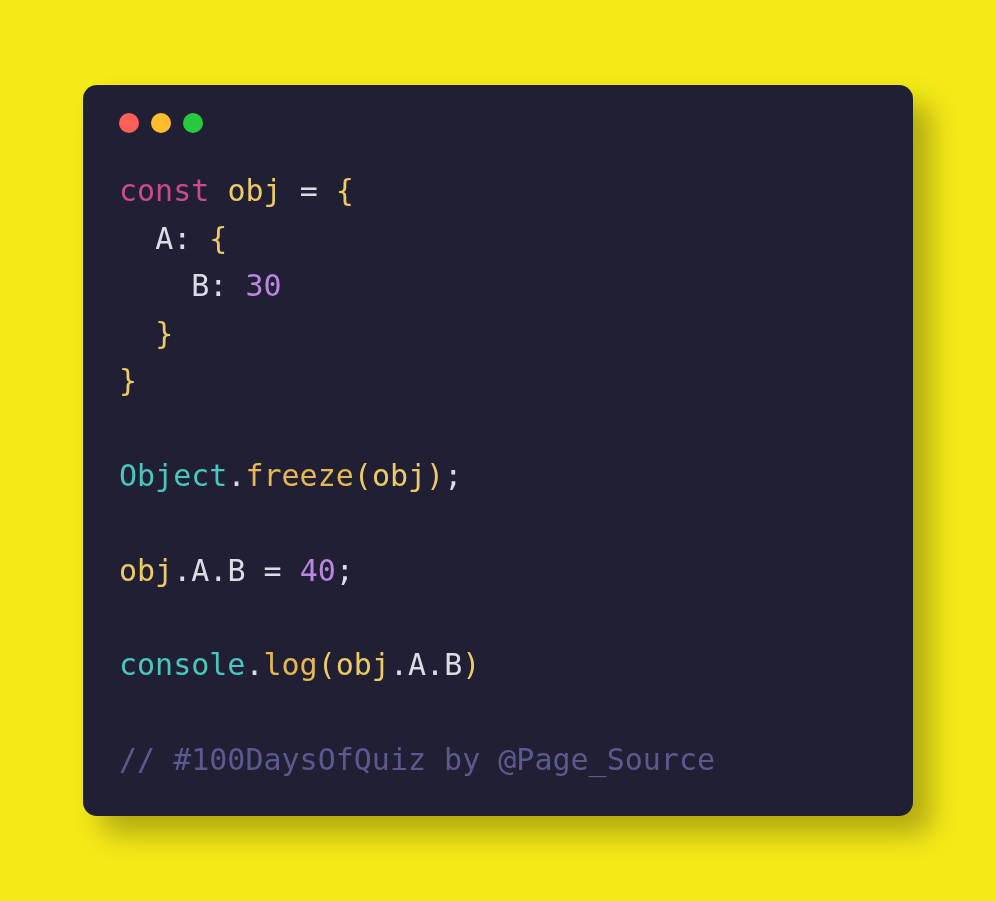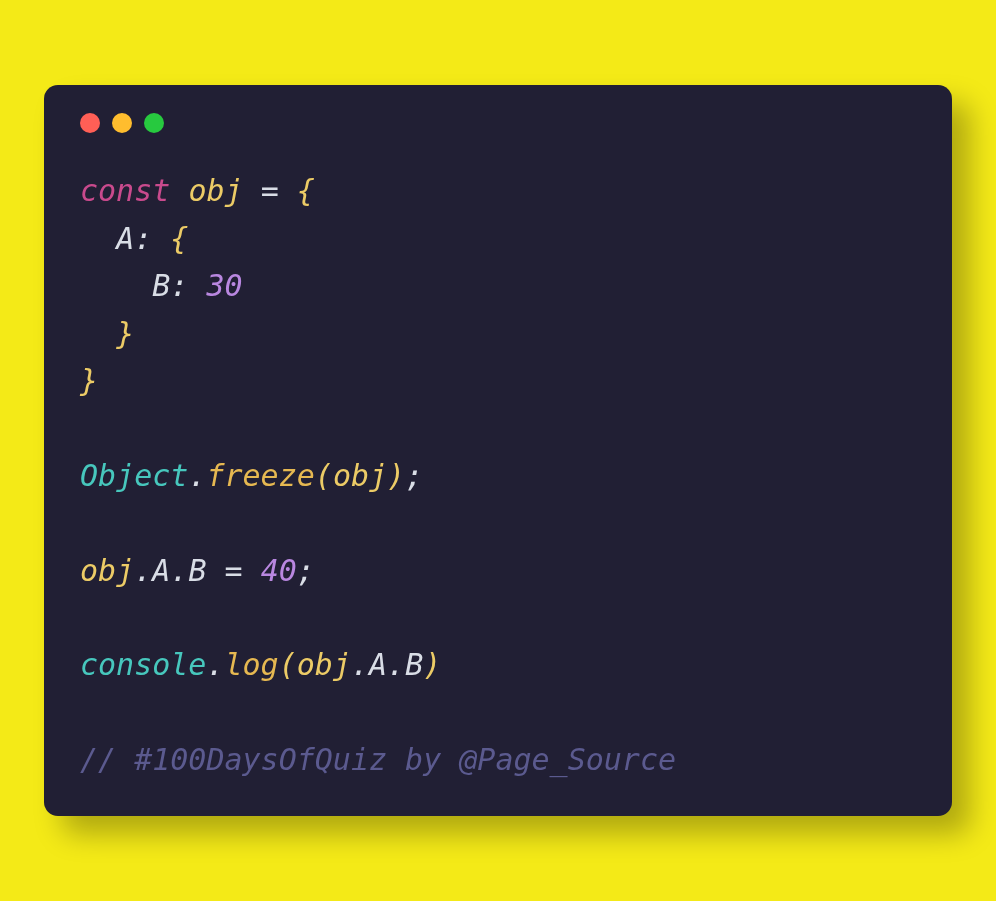--- a/index.html
+++ b/index.html
@@ -7,26 +7,25 @@
     margin: 0;
     width: 996px;
     height: 901px;
     background: #f4ea17;
     display: flex;
     align-items: center;
     justify-content: center;
     font-family: "SF Mono", "Menlo", "Consolas", "Liberation Mono", monospace;
   }
   .window {
-    width: 908px;
+    width: 830px;
     background: #211f34;
     border-radius: 14px;
     box-shadow: 18px 18px 28px rgba(0,0,0,0.28);
     padding: 28px 28px 32px 36px;
-    font-style: italic;
   }
   .traffic-lights {
     display: flex;
     gap: 12px;
     margin-bottom: 34px;
   }
   .dot {
     width: 20px;
     height: 20px;
     border-radius: 50%;

